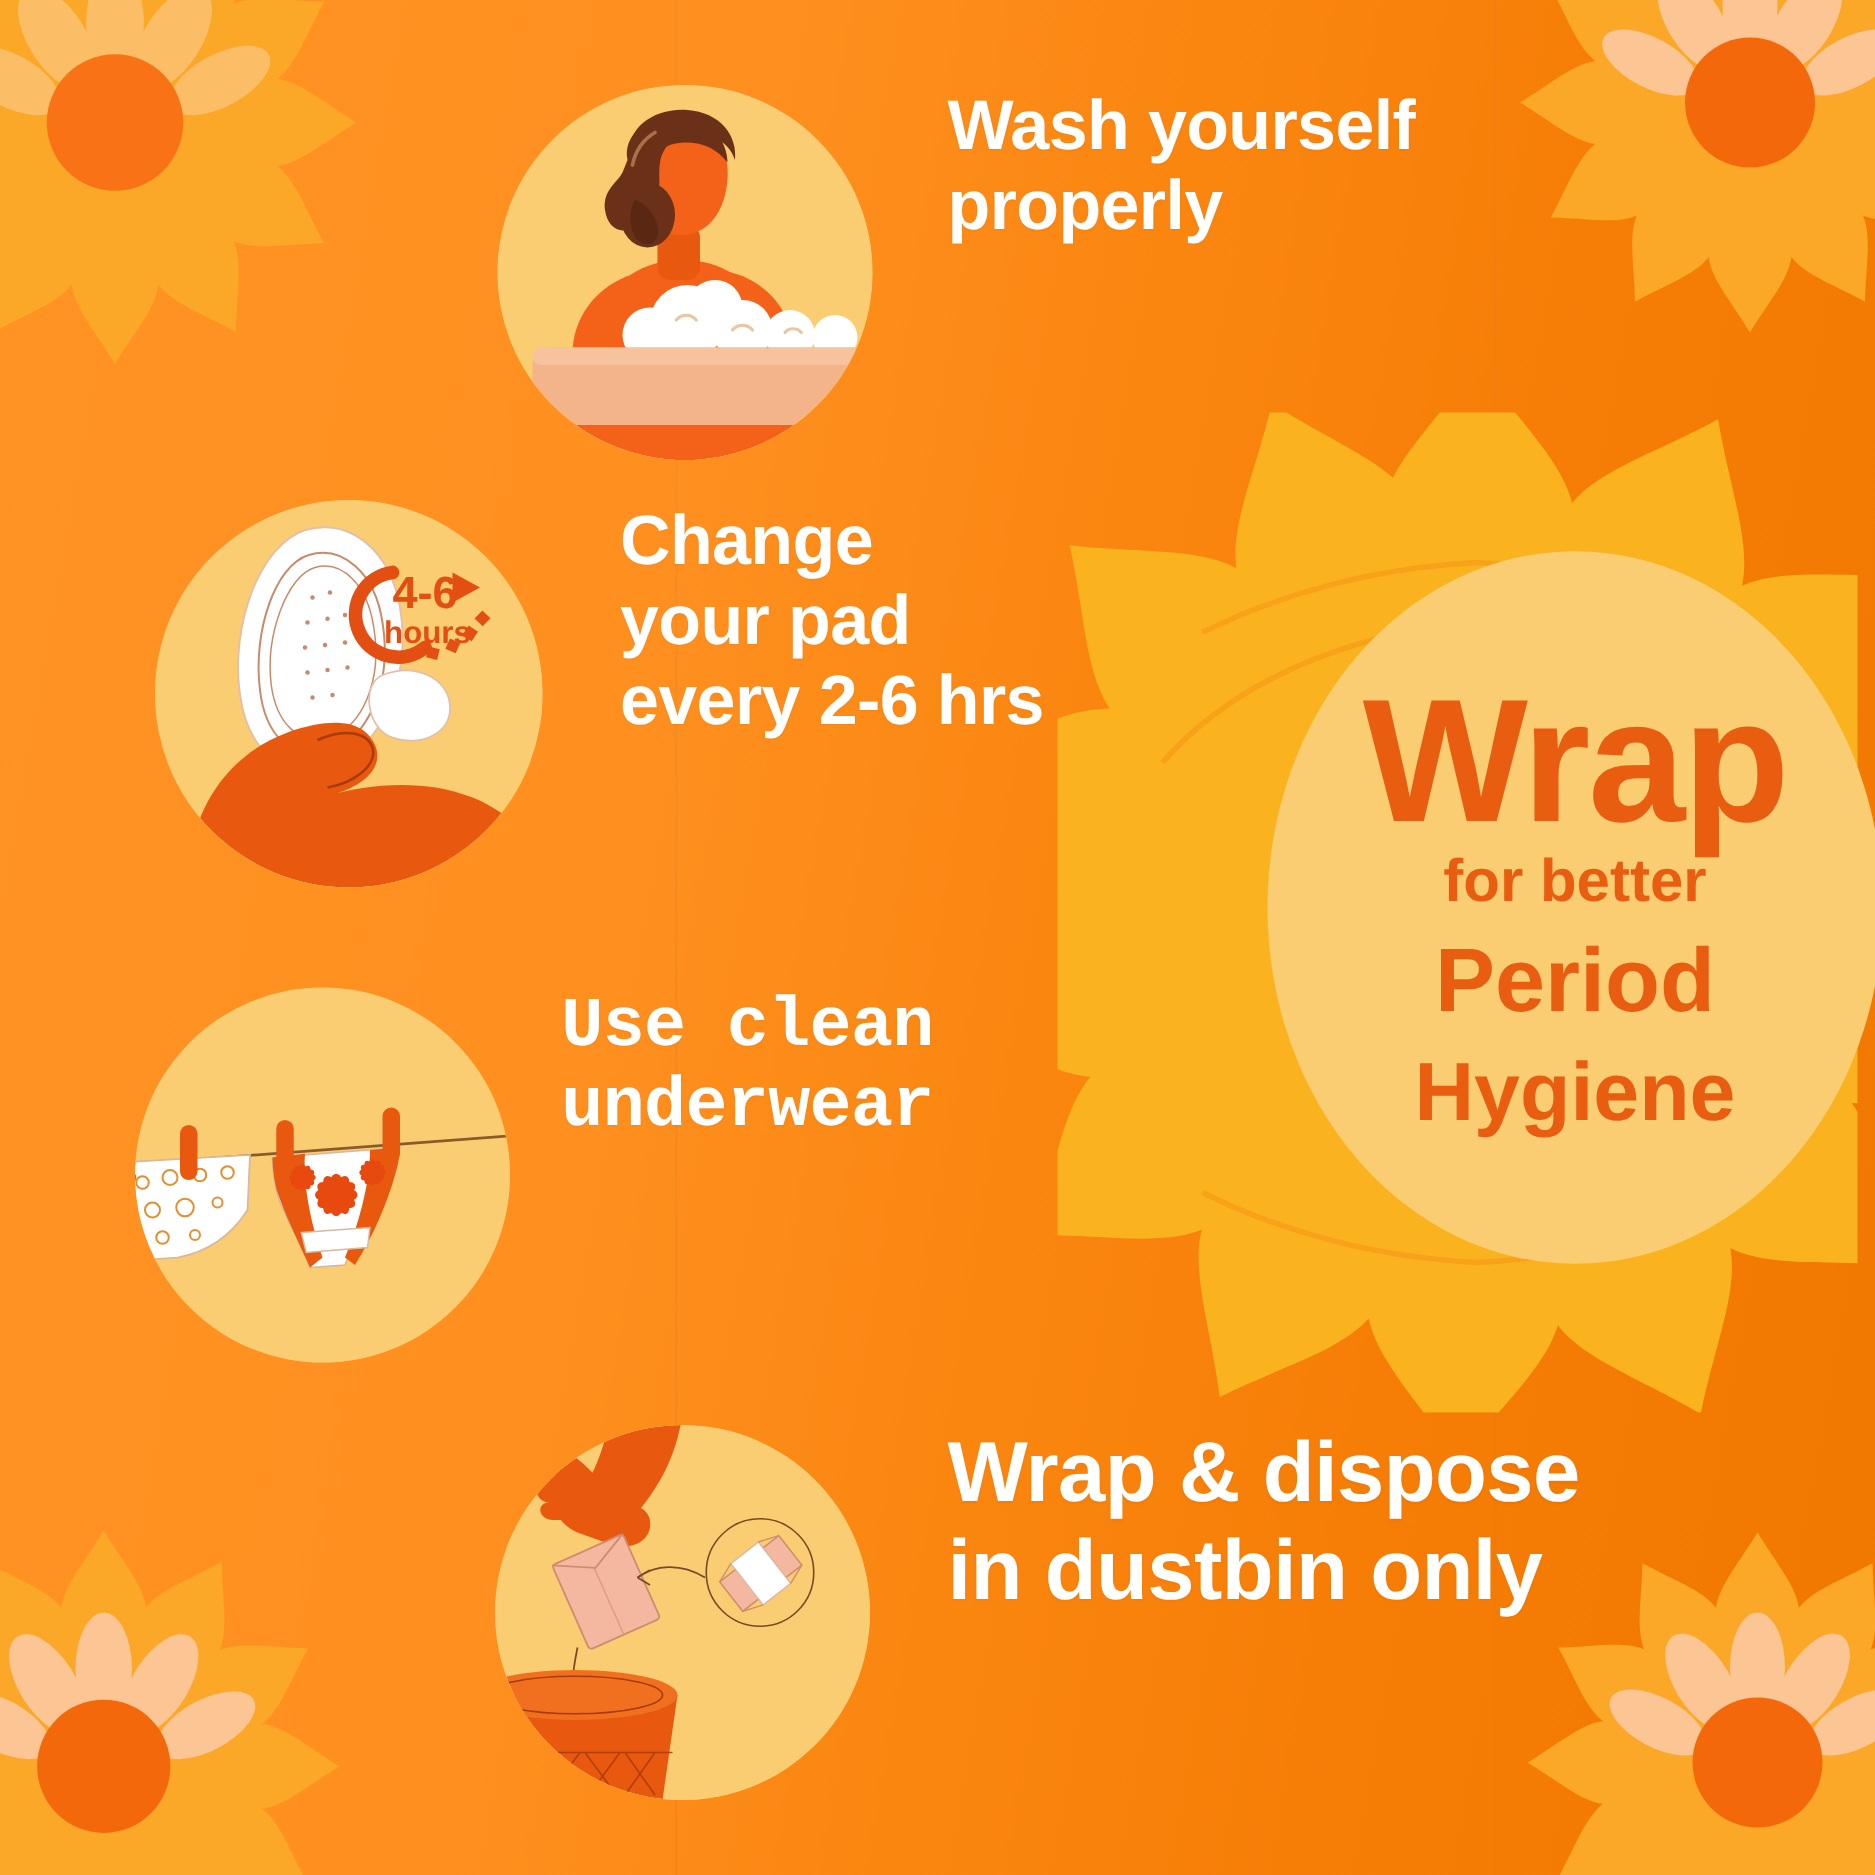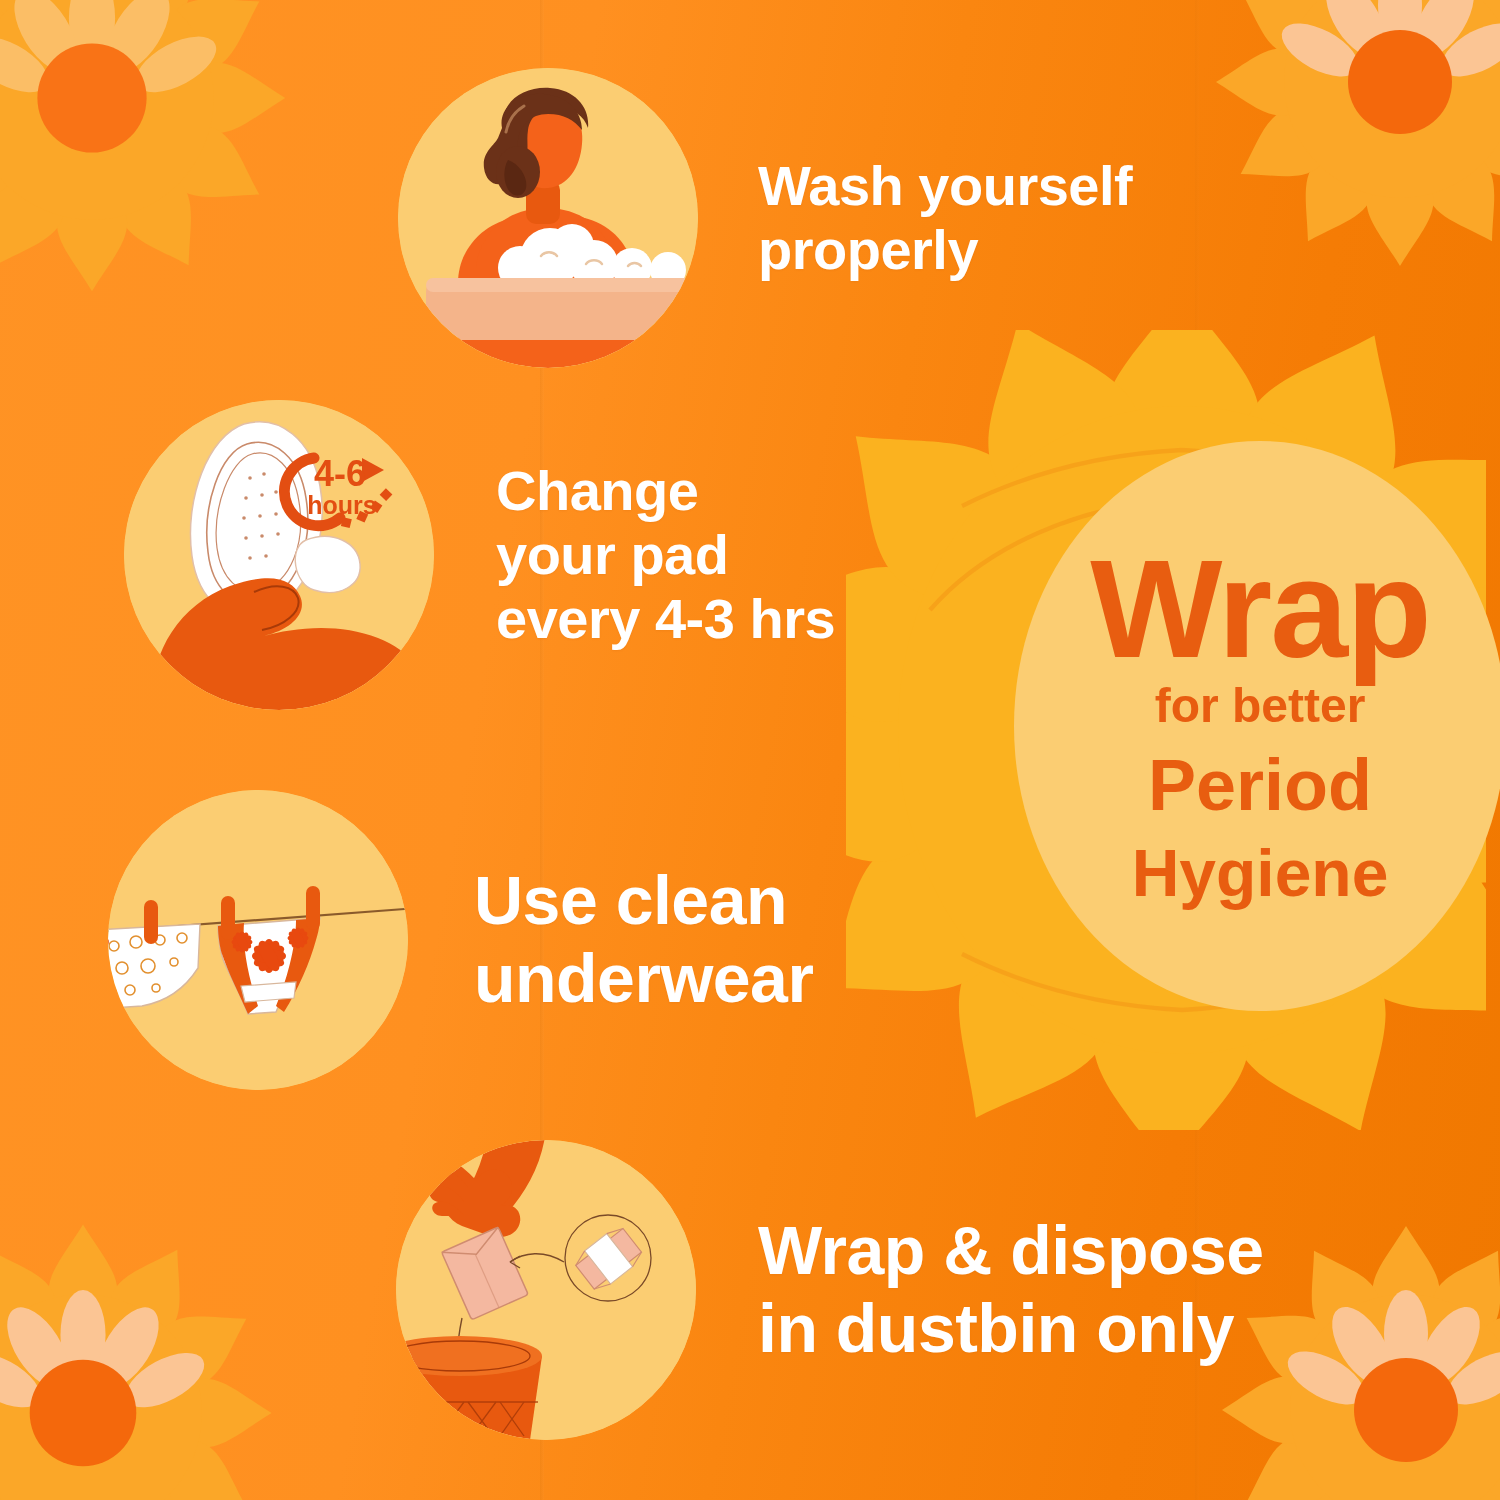--- a/index.html
+++ b/index.html
@@ -53,40 +53,40 @@
   .tips-word {
     font-size:140px; line-height:0.95; font-weight:700;
     color:#E85D10; letter-spacing:-2px;
     margin-bottom:6px;
   }
   .tips-sub1 { font-size:48px; line-height:1.05; font-weight:700; color:#E85D10; }
   .tips-sub2 { font-size:72px; line-height:1.1;  font-weight:700; color:#E85D10; margin-top:14px; }
   .tips-sub3 { font-size:66px; line-height:1.1;  font-weight:700; color:#E85D10; margin-top:12px; }
 
   
-  .tip { position:absolute; display:flex; align-items:center; }
+  .tip { position:absolute; display:flex; }
   .tip-icon { position:relative; border-radius:50%; background:#FBCD72; overflow:hidden; flex:none; }
   .tip-text {
     color:#FFFFFF; font-weight:700;
     line-height:1.14; letter-spacing:-0.5px;
     white-space:pre-line;
     text-shadow:0 1px 2px rgba(180,80,0,.12);
   }
 
   #tip1 { left:398px;  top:68px;  }
   #tip1 .tip-icon { width:300px; height:300px; }
   #tip1 .tip-text { font-size:56px; margin-left:60px; }
 
   #tip2 { left:124px;  top:400px; }
   #tip2 .tip-icon { width:310px; height:310px; }
   #tip2 .tip-text { font-size:56px; margin-left:62px; }
 
   #tip3 { left:108px;  top:790px; }
   #tip3 .tip-icon { width:300px; height:300px; }
-  #tip3 .tip-text { font-size:68px; margin-left:66px; }
+  #tip3 .tip-text { font-size:56px; margin-left:41px;font-family:Liberation Mono, monospace; }
 
   #tip4 { left:396px;  top:1140px; }
   #tip4 .tip-icon { width:300px; height:300px; }
   #tip4 .tip-text { font-size:68px; margin-left:62px; }
 
   .tip-icon svg { display:block; width:100%; height:100%; }
 </style>
 </head>
 <body>
 
@@ -356,21 +356,21 @@
               <rect x="46" y="2" width="9" height="9" transform="rotate(44 50 6)"></rect>
             </g>
             <text x="4" y="-2" text-anchor="middle" font-family="Liberation Sans, sans-serif" font-size="36" font-weight="700" fill="#E34E12">4-6</text>
             <text x="6" y="26" text-anchor="middle" font-family="Liberation Sans, sans-serif" font-size="25" font-weight="700" fill="#E34E12">hours</text>
           </g>
         </g>
       </svg>
     </div>
     <div class="tip-text">Change
 your pad
-every 4-3 hrs</div>
+every 2-6 hrs</div>
   </div>
 
   <div class="tip" id="tip3">
     <div class="tip-icon">
       <svg viewBox="0 0 300 300">
         <defs>
             <clipPath id="c3">
               <circle cx="150" cy="150" r="150"></circle>
             </clipPath>
           </defs>

